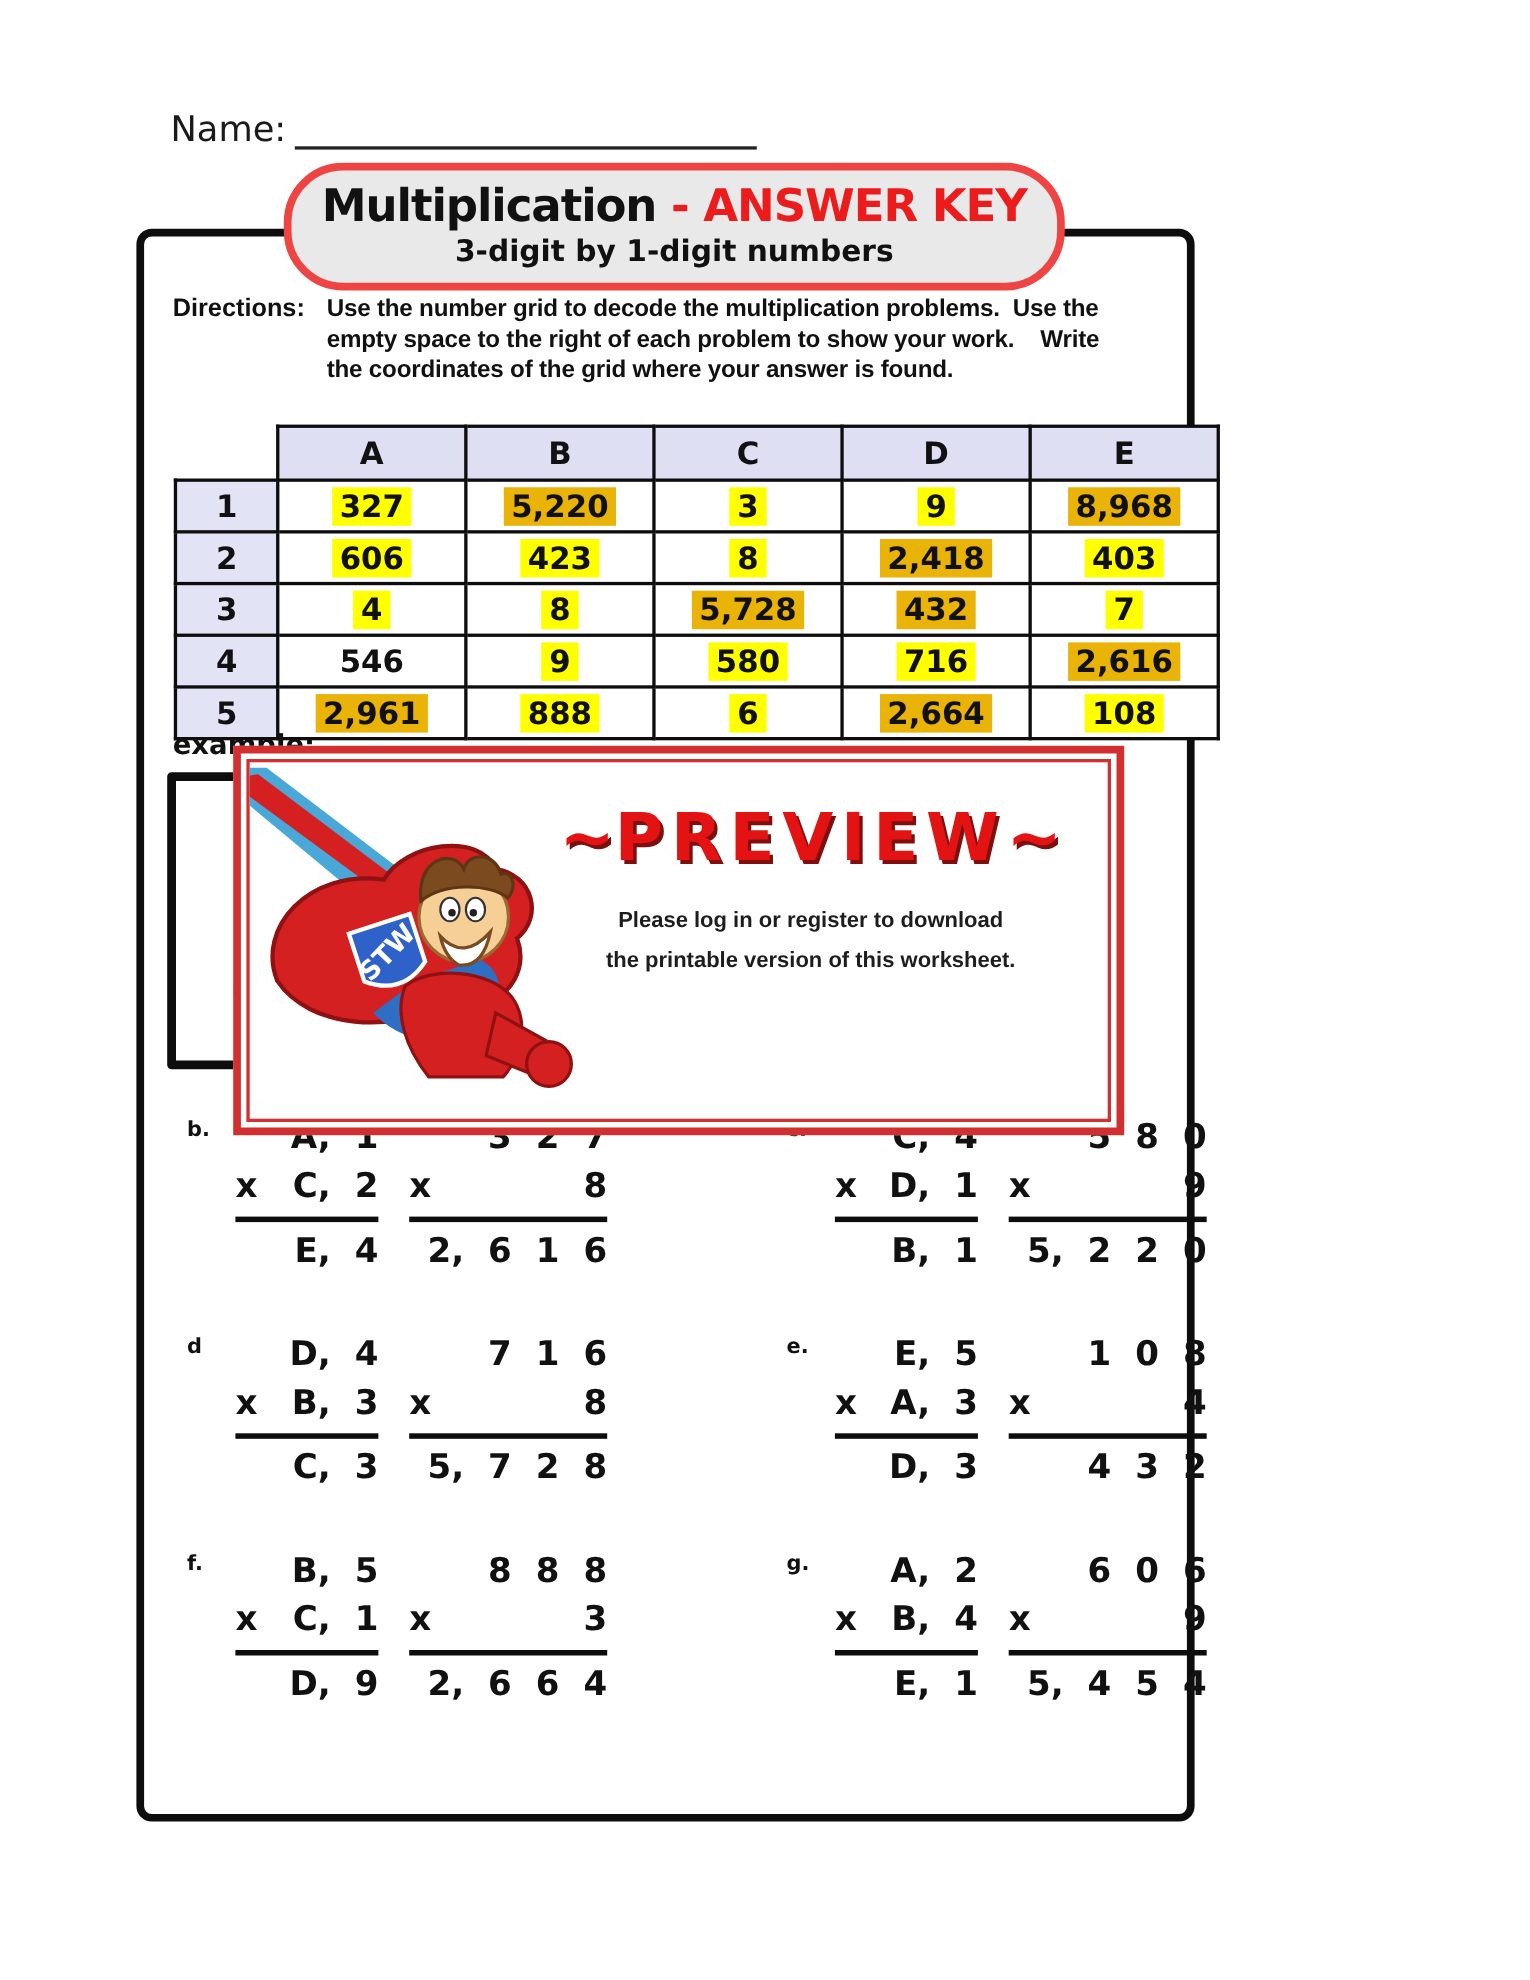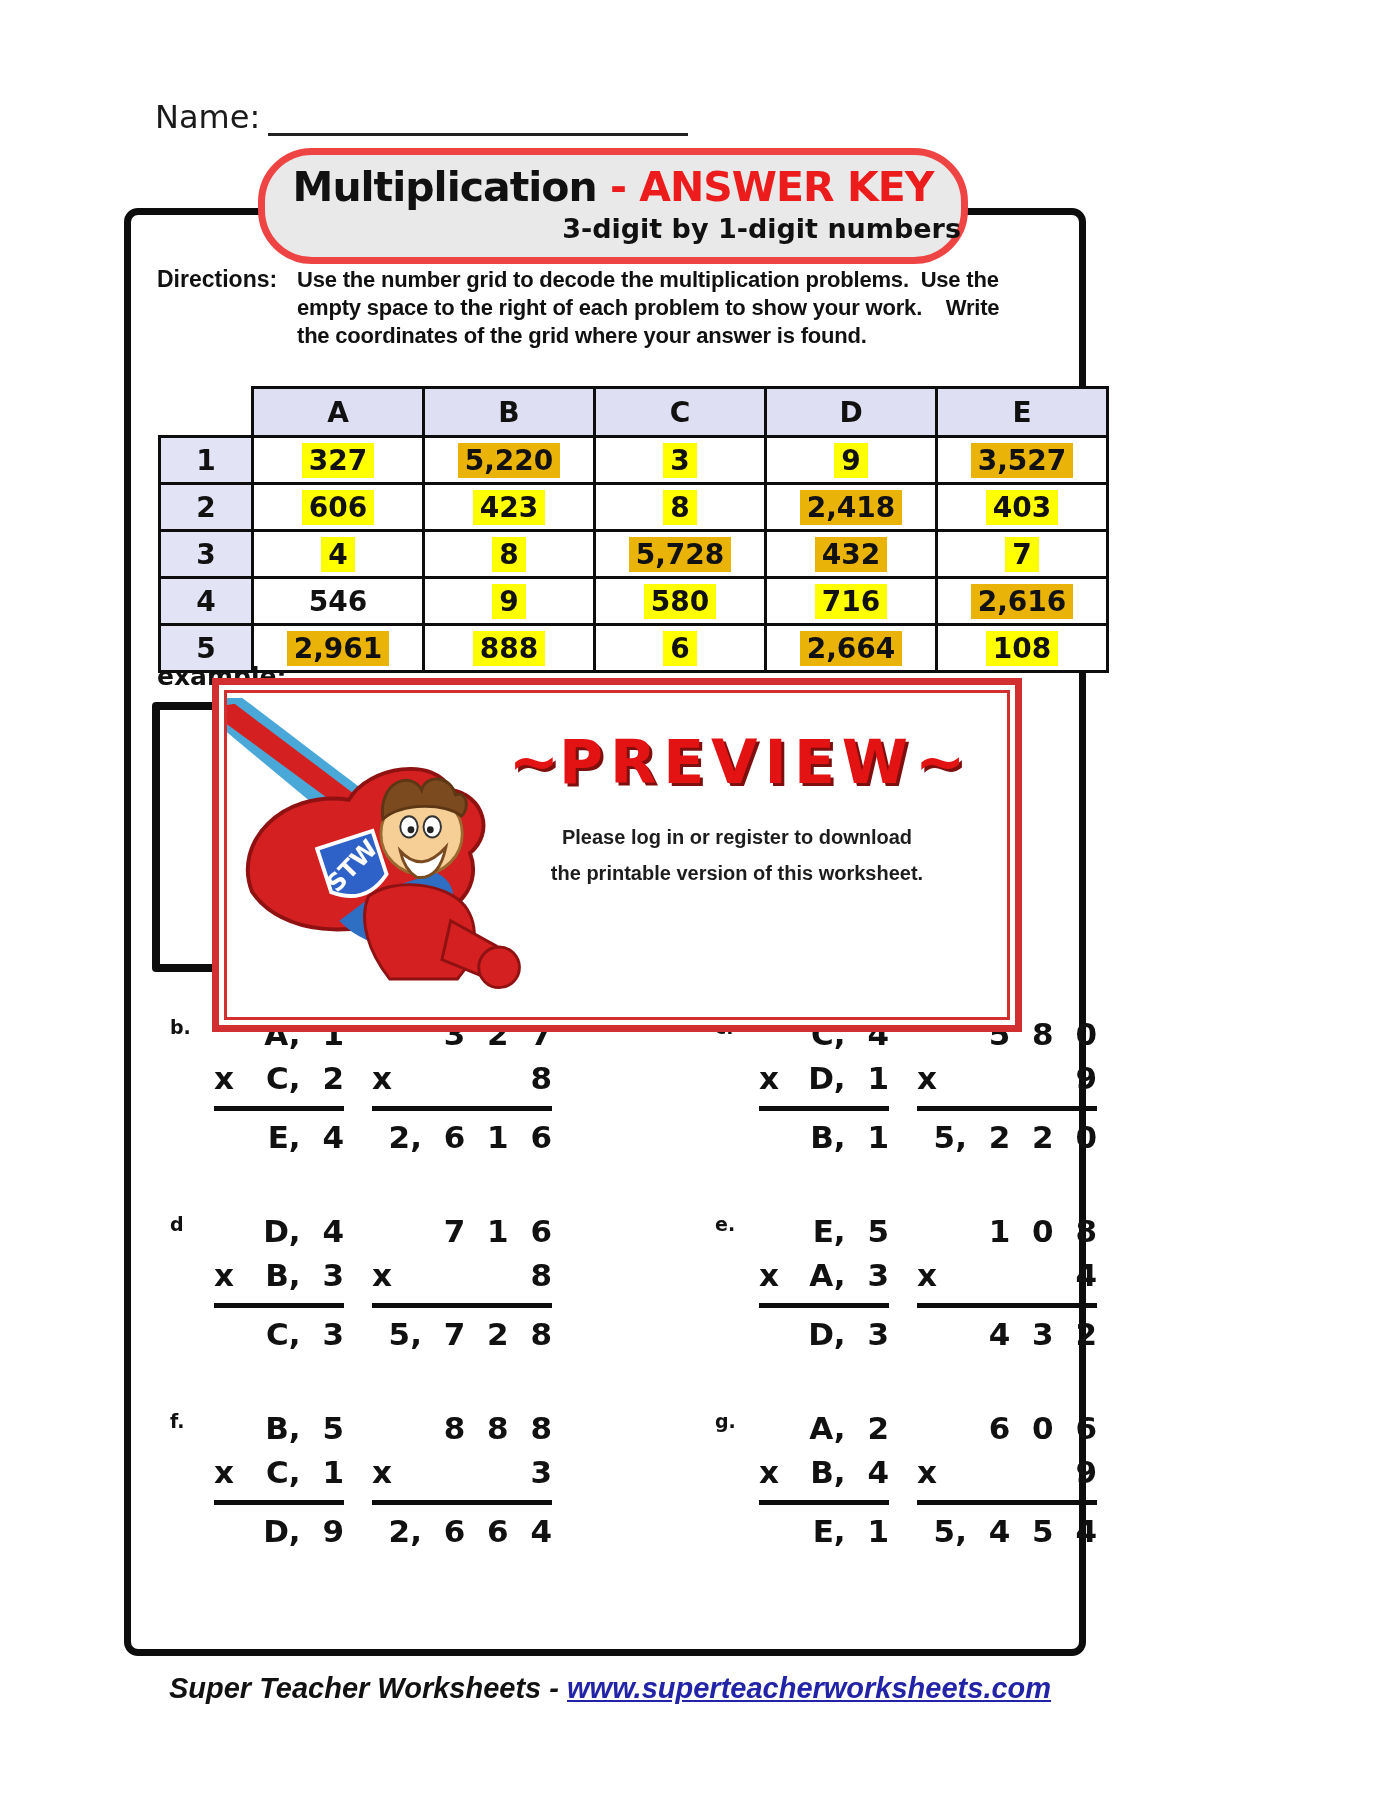--- a/index.html
+++ b/index.html
@@ -14,21 +14,21 @@
   
   .main-box{position:absolute;left:124px;top:208px;width:948px;height:1434px;
             border:7px solid #0d0d0d;border-radius:14px;z-index:0;background:#fff;}
 
   
   .title-bubble{position:absolute;left:258px;top:148px;width:696px;height:96px;
                 background:#e9e9e9;border:7px solid #ef4444;border-radius:54px;
                 text-align:center;z-index:2;padding-top:6px;}
   .title-line{font-size:41px;font-weight:bold;letter-spacing:-1px;line-height:52px;}
   .title-red{color:#ed1c1c;}
-  .subtitle{font-size:27px;font-weight:bold;line-height:32px;text-align:right;}
+  .subtitle{font-size:27px;font-weight:bold;line-height:32px;}
 
   
   .directions{position:absolute;left:157px;top:266px;display:flex;z-index:1;}
   .dir-label{font-family:"Liberation Sans",sans-serif;font-size:23px;font-weight:bold;width:140px;}
   .dir-lines div{font-family:"Liberation Sans",sans-serif;font-size:22px;font-weight:bold;
                  line-height:28px;white-space:pre;letter-spacing:-0.2px;}
 
   
   table.grid{position:absolute;left:158px;top:386px;border-collapse:collapse;z-index:1;}
   .grid th,.grid td{border:3px solid #0d0d0d;text-align:center;
@@ -114,21 +114,21 @@
       <th class="colh">C</th>
       <th class="colh">D</th>
       <th class="colh">E</th>
     </tr>
     <tr>
       <th class="rowh">1</th>
       <td class="cell"><span class="val yellow">327</span></td>
       <td class="cell"><span class="val green">5,220</span></td>
       <td class="cell"><span class="val yellow">3</span></td>
       <td class="cell"><span class="val yellow">9</span></td>
-      <td class="cell"><span class="val green">3,527</span></td>
+      <td class="cell"><span class="val green">8,968</span></td>
     </tr>
     <tr>
       <th class="rowh">2</th>
       <td class="cell"><span class="val yellow">606</span></td>
       <td class="cell"><span class="val yellow">423</span></td>
       <td class="cell"><span class="val yellow">8</span></td>
       <td class="cell"><span class="val green">2,418</span></td>
       <td class="cell"><span class="val yellow">403</span></td>
     </tr>
     <tr>
@@ -310,17 +310,14 @@
         <div class="pl2">
             <span>x</span>
             <span>9</span>
           </div>
         <div class="pl3">5, 4 5 4</div>
       </div>
     </div>
 
   </div>
 
-  <div class="footer">
-    <span>Super Teacher Worksheets - </span><span class="footer-link">www.superteacherworksheets.com</span>
-  </div>
 
 </div>
 
 </body></html>

